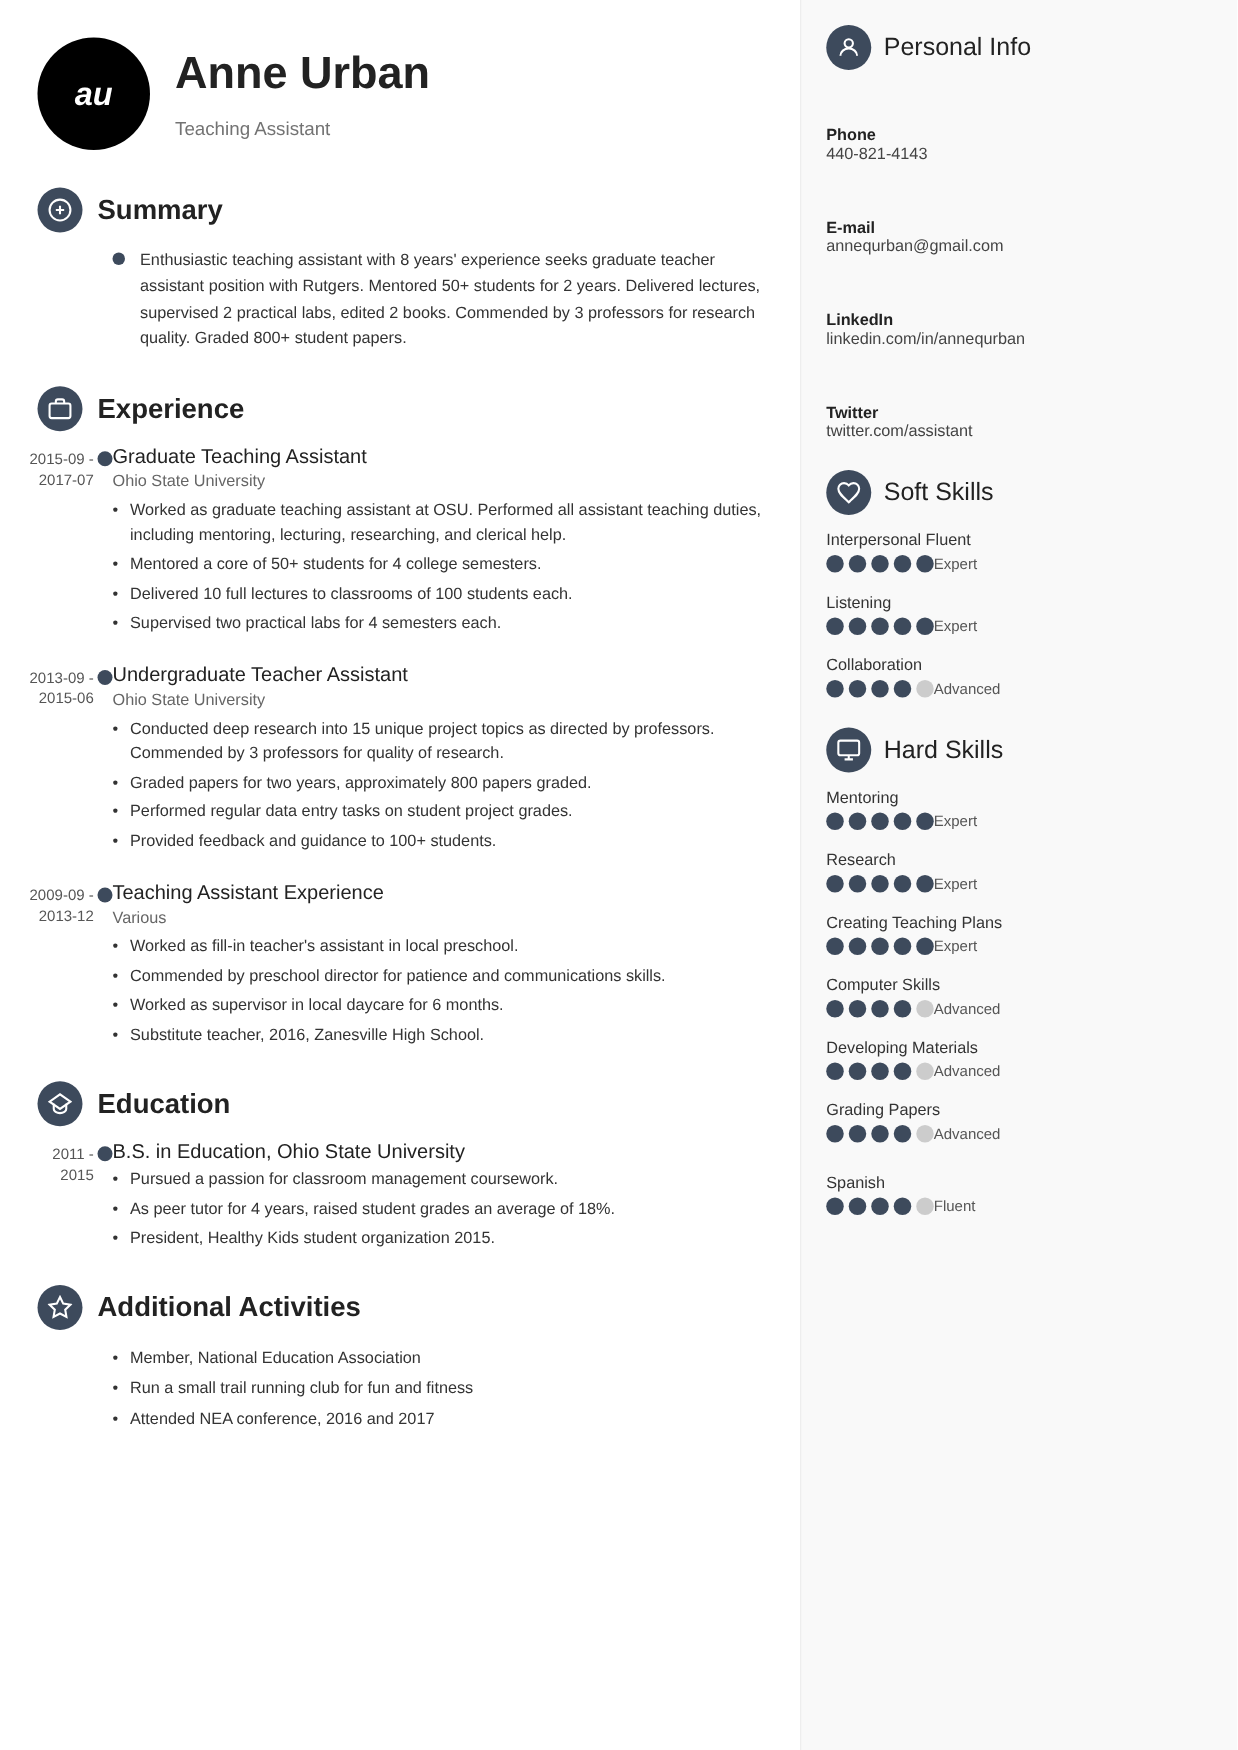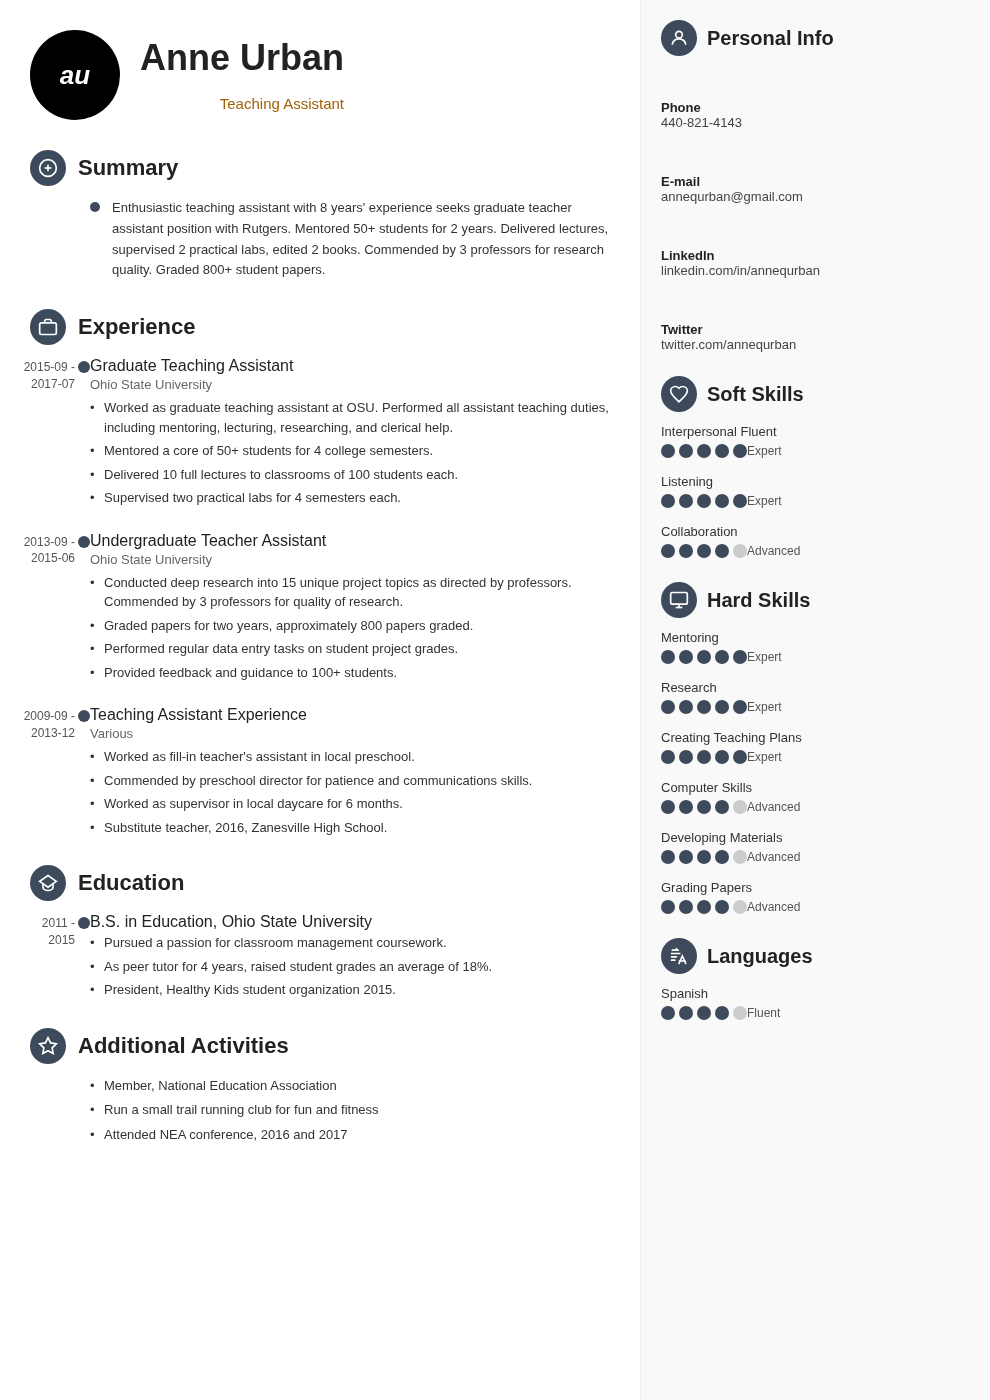--- a/index.html
+++ b/index.html
@@ -48,23 +48,22 @@
       margin-right: 20px;
     }
     .header-text h1 {
       font-size: 36px;
       font-weight: bold;
       color: #222;
       line-height: 1.1;
     }
     .header-text .subtitle {
       font-size: 15px;
-      color: #a16207;
+      color: #737373;
       margin-top: 18px;
-      text-align: right;
     }
 
     
     .section {
       margin-bottom: 28px;
     }
     .section-header {
       display: flex;
       align-items: center;
       margin-bottom: 12px;
@@ -208,21 +207,21 @@
       display: flex;
       align-items: center;
       justify-content: center;
       color: #fff;
       font-size: 15px;
       margin-right: 10px;
       flex-shrink: 0;
     }
     .right-section-title {
       font-size: 20px;
-      font-weight: bold;
+      font-weight: normal;
       color: #222;
     }
     .info-item {
       margin-bottom: 10px;
       margin-top: 44px;
     }
     .info-label {
       font-size: 13px;
       font-weight: bold;
       color: #222;
@@ -426,21 +425,21 @@
         <div class="info-item">
           <div class="info-label">E-mail</div>
           <div class="info-value">annequrban@gmail.com</div>
         </div>
         <div class="info-item">
           <div class="info-label">LinkedIn</div>
           <div class="info-value">linkedin.com/in/annequrban</div>
         </div>
         <div class="info-item">
           <div class="info-label">Twitter</div>
-          <div class="info-value">twitter.com/annequrban</div>
+          <div class="info-value">twitter.com/assistant</div>
         </div>
       </div>
   </div>
 
   <div class="right-section">
     <div class="right-section-header">
       <div class="right-icon">
         <svg class="icon-svg" viewBox="0 0 24 24">
             <path d="M12 21.35l-1.45-1.32C5.4 15.36 2 12.28 2 8.5 2 5.42 4.42 3 7.5 3c1.74 0 3.41.81 4.5 2.09C13.09 3.81 14.76 3 16.5 3 19.58 3 22 5.42 22 8.5c0 3.78-3.4 6.86-8.55 11.54L12 21.35z" fill="none" stroke="#fff" stroke-width="2"></path>
           </svg>
@@ -579,28 +578,20 @@
               <div class="dot"></div>
               <div class="dot empty"></div>
             </div>
             <div class="skill-level">Advanced</div>
           </div>
         </div>
       </div>
   </div>
 
   <div class="right-section">
-    <div class="right-section-header">
-      <div class="right-icon">
-        <svg class="icon-svg" viewBox="0 0 24 24">
-            <path d="M4 5h7M9 3v2M12 21l4-9 4 9M19.5 18h-7M3 9h10M3 13h6M3 17h4" stroke="#fff" stroke-width="2" fill="none" stroke-linecap="round"></path>
-          </svg>
-      </div>
-      <span class="right-section-title">Languages</span>
-    </div>
     <div id="languages-list">
 
     <div class="skill-item">
           <div class="skill-name">Spanish</div>
           <div class="dots-and-level">
             <div class="skill-dots">
               <div class="dot"></div>
               <div class="dot"></div>
               <div class="dot"></div>
               <div class="dot"></div>

